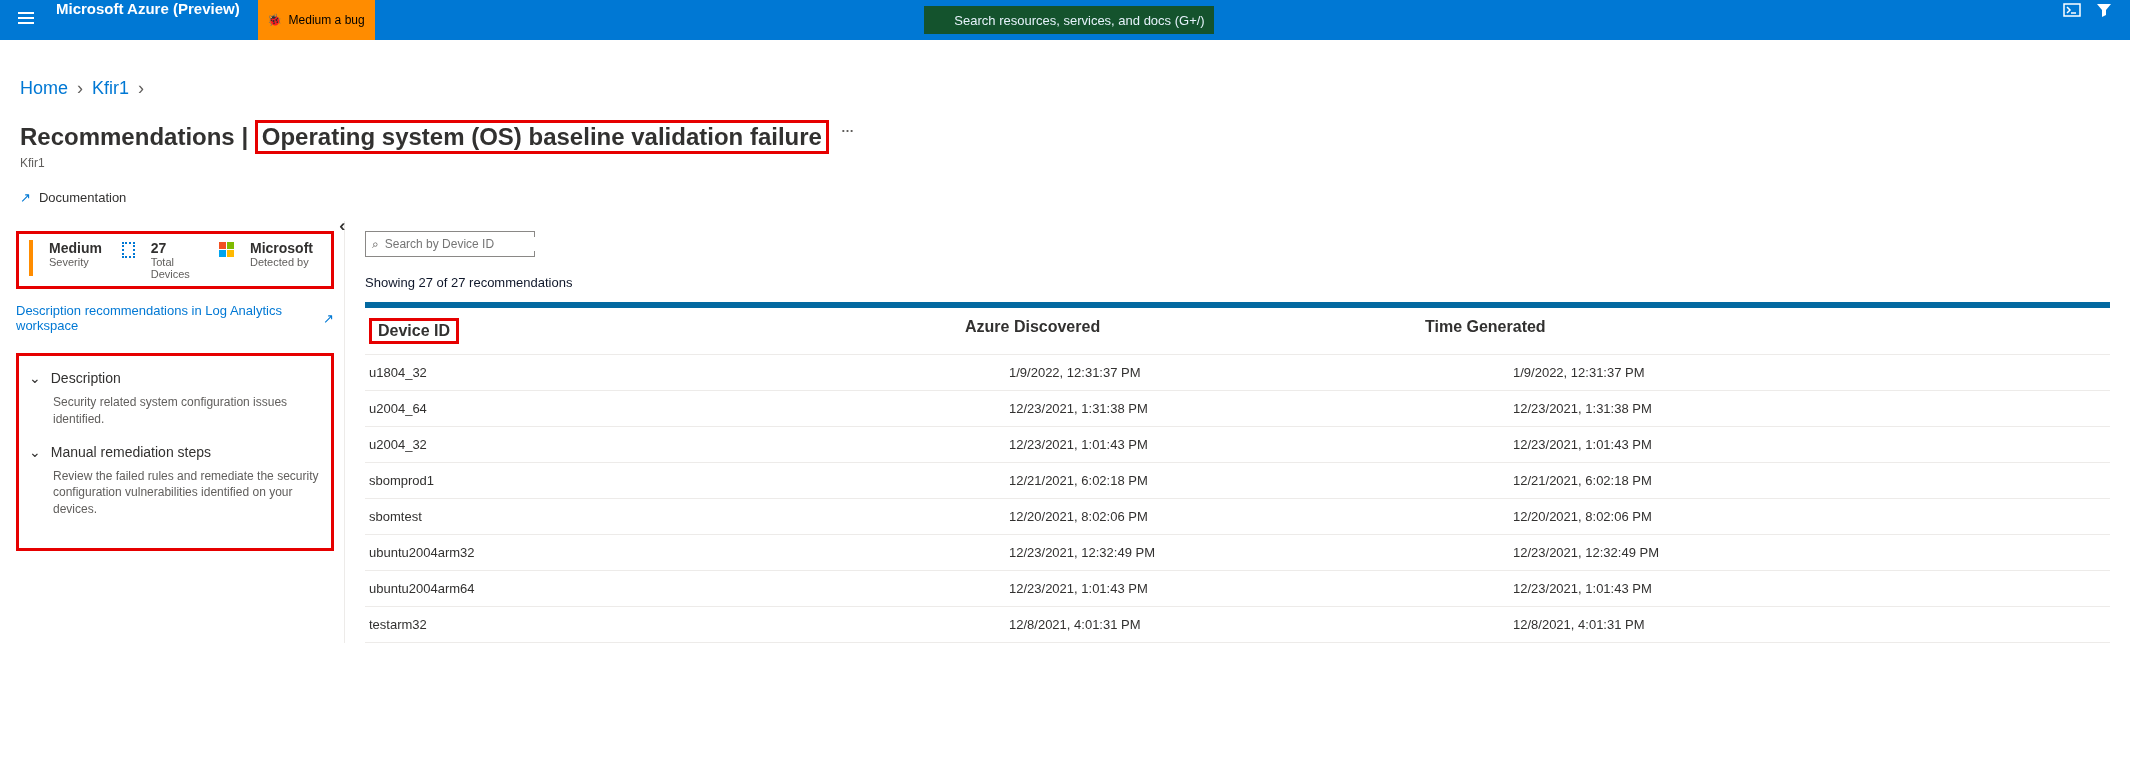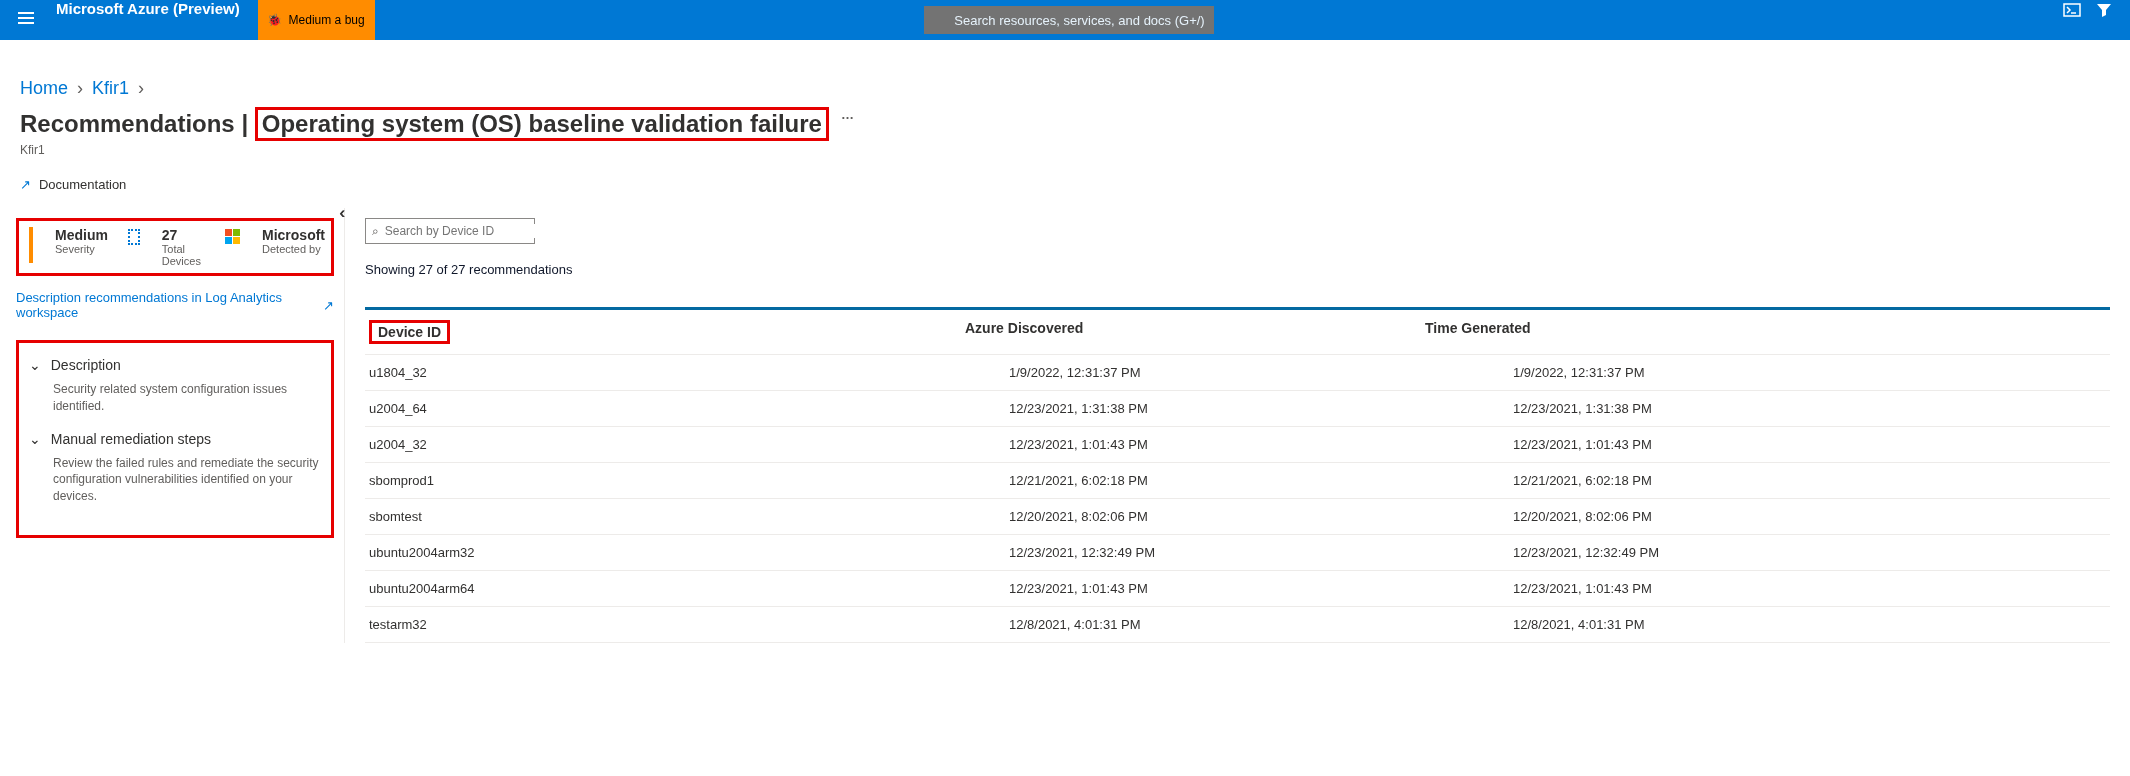--- a/index.html
+++ b/index.html
@@ -45,21 +45,21 @@
       display: flex;
       align-items: center;
       gap: 6px;
     }
     .search-wrap {
       flex: 1;
       display: flex;
       justify-content: center;
     }
     .search-box {
-      background: #737373;
+      background: #14532d;
       border: none;
       width: 580px;
       max-width: 50%;
       height: 28px;
       padding: 0 10px 0 30px;
       color: #fff;
       font-size: 13px;
       position: relative;
     }
     .search-container {
@@ -97,20 +97,21 @@
       text-decoration: none;
     }
     .breadcrumbs .sep {
       color: #605e5c;
       margin: 0 4px;
     }
     .page-title-row {
       display: flex;
       align-items: flex-start;
       padding: 4px 20px 0 20px;
+      margin-top: 13px;
     }
     .page-title-row h1 {
       font-size: 24px;
       font-weight: 600;
       color: #323130;
     }
     .title-hl {
       border: 3px solid #e60000;
       padding: 0 4px;
       display: inline-block;
@@ -150,21 +151,21 @@
     }
     .stats-box {
       border: 3px solid #e60000;
       padding: 6px 8px 6px 0;
       display: flex;
       gap: 0;
     }
     .stat {
       display: flex;
       align-items: flex-start;
-      gap: 22px;
+      gap: 16px;
       padding: 0 10px;
     }
     .stat-sev-bar {
       width: 4px;
       height: 36px;
       background: #ff8c00;
     }
     .stat-label {
       font-size: 11px;
       color: #605e5c;
@@ -245,24 +246,24 @@
       flex: 1;
     }
     .showing {
       margin-top: 18px;
       font-size: 13px;
       color: #0f172a;
     }
     .table-head {
       display: flex;
       border-bottom: 1px solid #edebe9;
-      border-top: 3px solid #0369a1;
-      margin-top: 30px;
+      border-top: 6px solid #0369a1;
+      margin-top: 12px;
       padding: 10px 0;
-      font-size: 14px;
+      font-size: 16px;
       font-weight: 600;
       color: #323130;
     }
     .col-device { flex: 0 0 600px; padding-left: 4px; }
     .col-discovered { flex: 0 0 460px; }
     .col-generated { flex: 1; }
     .device-id-hl {
       border: 3px solid #e60000;
       display: inline-block;
       padding: 1px 6px;

